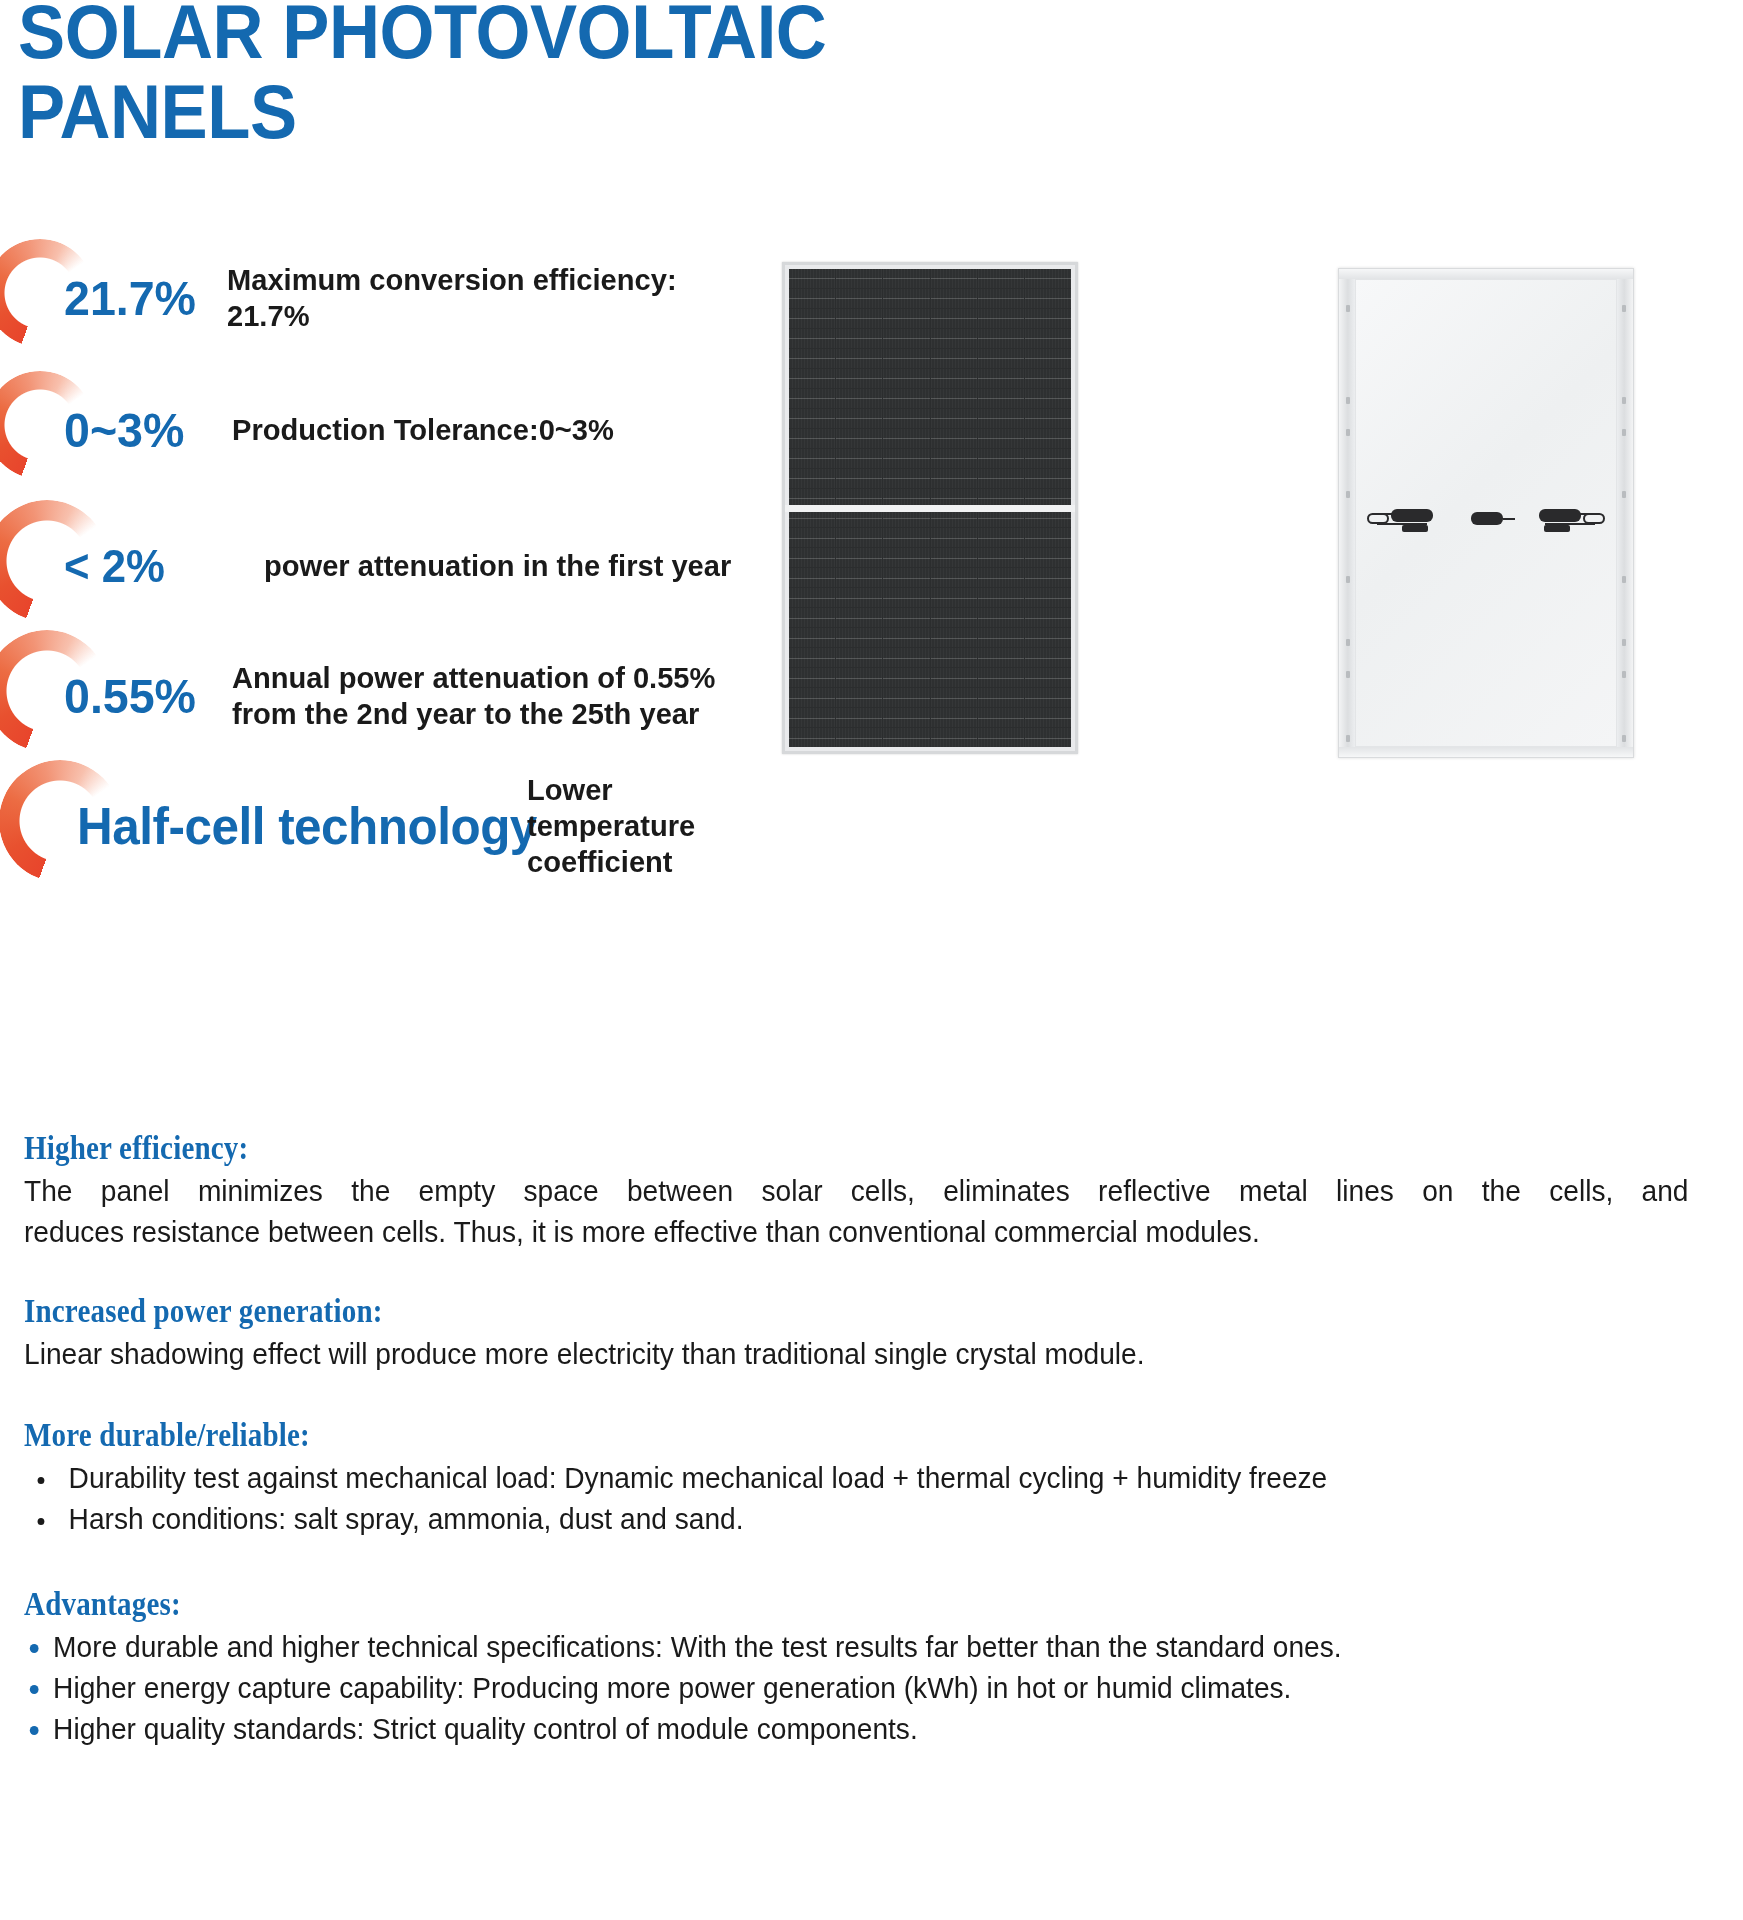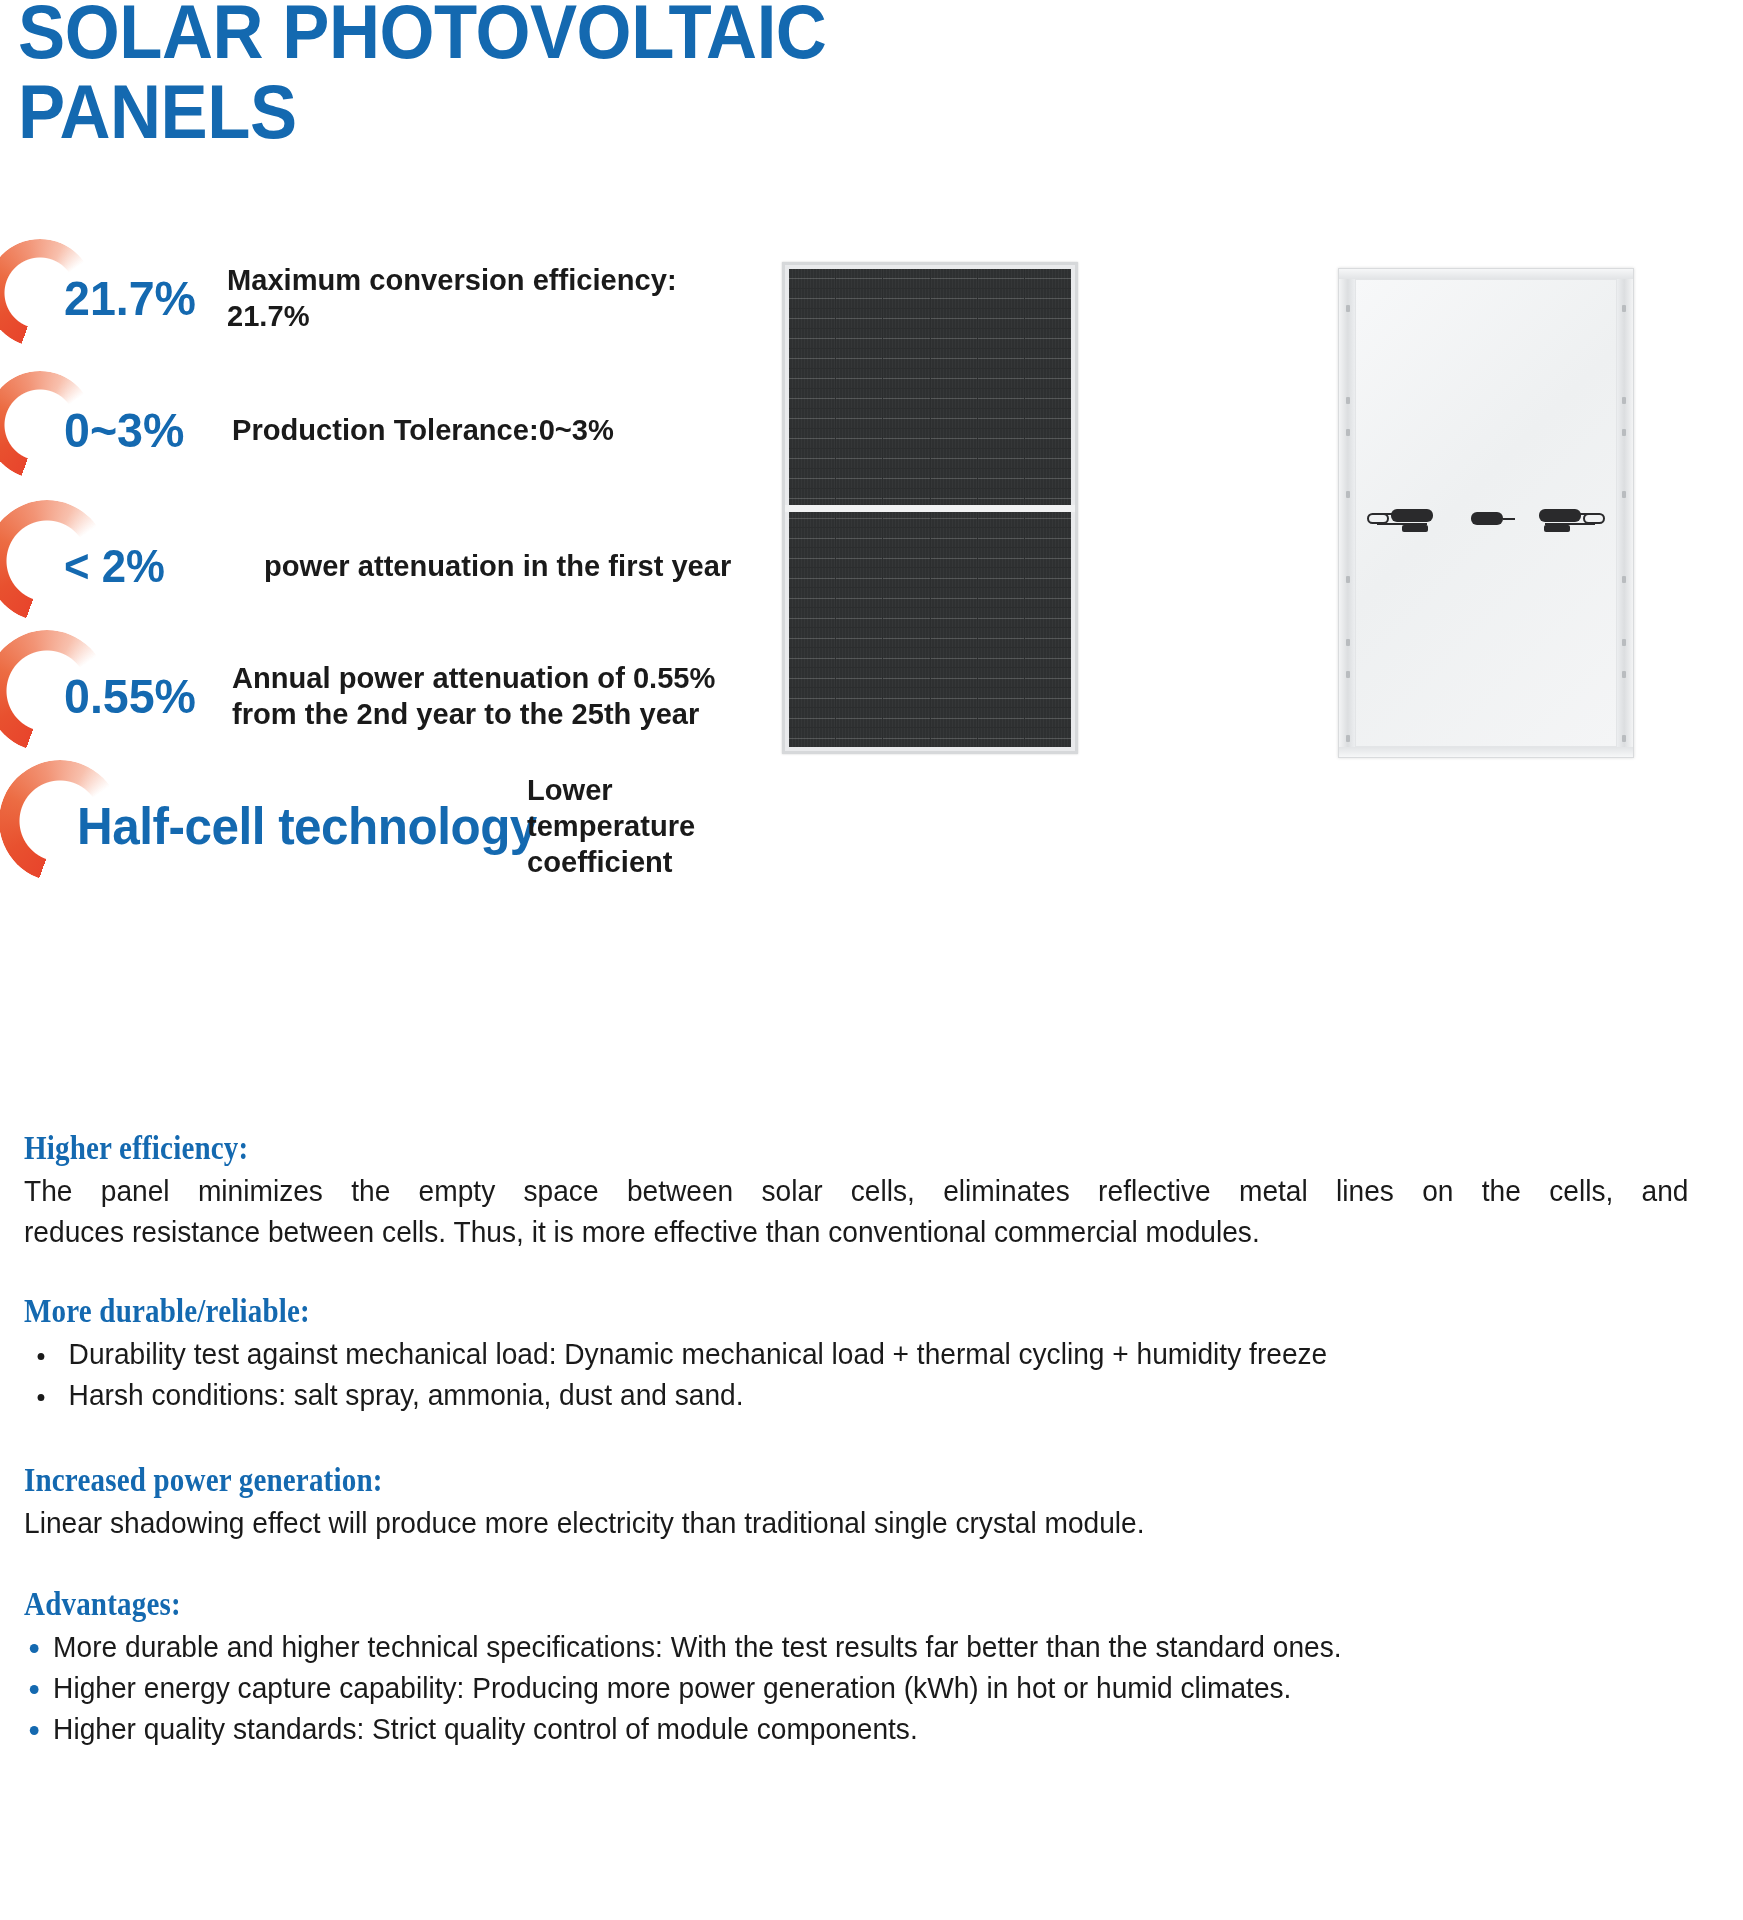--- a/index.html
+++ b/index.html
@@ -564,31 +564,31 @@
 <div class="content">
 
   <div class="sec">
     <div class="sec-head">Higher efficiency:</div>
     <div class="sec-body justified">
       <span class="j">The panel minimizes the empty space between solar cells, eliminates reflective metal lines on the cells, and</span>
       <span>reduces resistance between cells. Thus, it is more effective than conventional commercial modules.</span>
     </div>
   </div>
 
+  <div class="sec s2">
+    <div class="sec-head">Increased power generation:</div>
+    <div class="sec-body">Linear shadowing effect will produce more electricity than traditional single crystal module.</div>
+  </div>
+
   <div class="sec s3">
     <div class="sec-head">More durable/reliable:</div>
     <ul class="bullets dash">
       <li>Durability test against mechanical load: Dynamic mechanical load + thermal cycling + humidity freeze</li>
       <li>Harsh conditions: salt spray, ammonia, dust and sand.</li>
     </ul>
-  </div>
-
-  <div class="sec s2">
-    <div class="sec-head">Increased power generation:</div>
-    <div class="sec-body">Linear shadowing effect will produce more electricity than traditional single crystal module.</div>
   </div>
 
   <div class="sec">
     <div class="sec-head">Advantages:</div>
     <ul class="bullets dot">
       <li>More durable and higher technical specifications: With the test results far better than the standard ones.</li>
       <li>Higher energy capture capability: Producing more power generation (kWh) in hot or humid climates.</li>
       <li>Higher quality standards: Strict quality control of module components.</li>
     </ul>
   </div>

